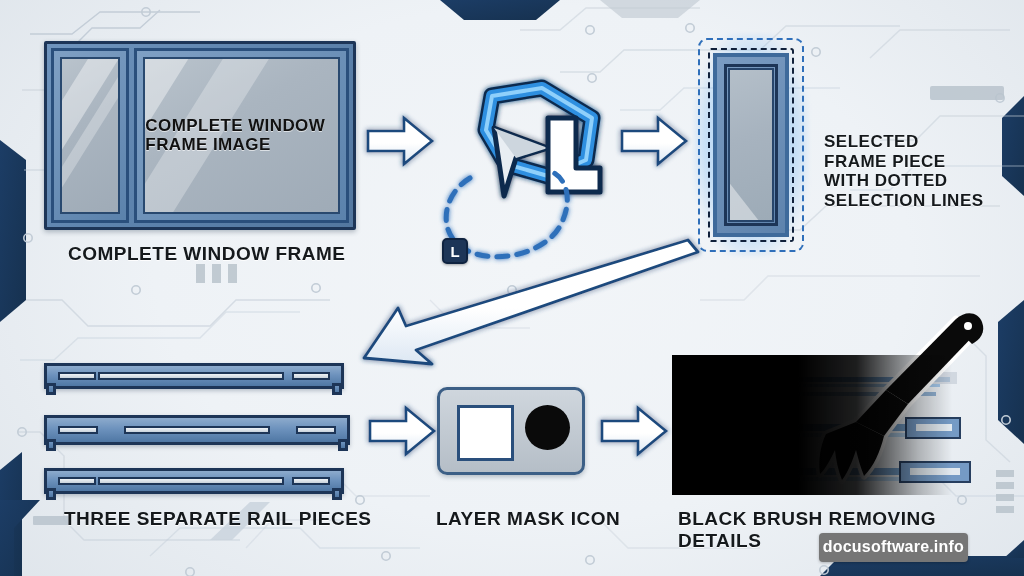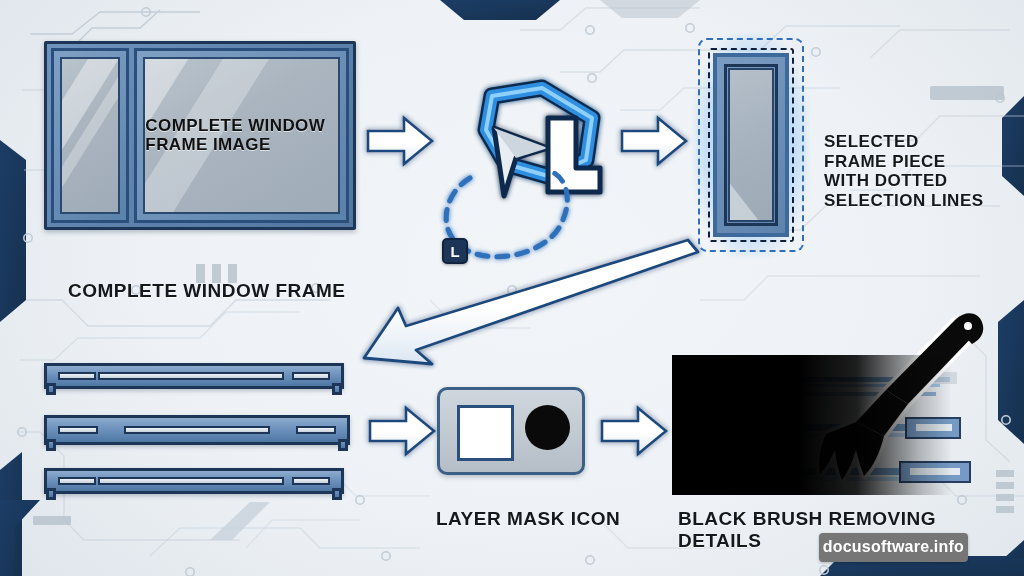--- a/index.html
+++ b/index.html
@@ -311,21 +311,21 @@
   <div class="window-frame">
     <div class="sash narrow">
       <div class="glass"></div>
     </div>
     <div class="sash wide">
       <div class="glass"></div>
       <div class="wf-text">COMPLETE WINDOW
 FRAME IMAGE</div>
     </div>
   </div>
-  <div class="lbl" style="left:68px;top:243px;font-size:19px;margin-top:37px;">COMPLETE WINDOW FRAME</div>
+  <div class="lbl" style="left:68px;top:243px;font-size:19px;">COMPLETE WINDOW FRAME</div>
 
   <div class="key-badge" style="left:442px;top:238px;">L</div>
 
   <div class="sel-wrap">
     <div class="sel-glow"></div>
     <div class="sel-dash-outer"></div>
     <div class="sel-dash-inner"></div>
     <div class="sel-frame">
       <div class="sel-frame-in"></div>
       <div class="sel-glass"></div>
@@ -356,20 +356,21 @@
 
   <div class="rail" style="left:44px;top:468px;width:300px;">
     <div class="rail-body"></div>
     <div class="rail-tab" style="left:2px;"></div>
     <div class="rail-tab" style="right:2px;"></div>
     <div class="rail-slot" style="left:14px;width:38px;"></div>
     <div class="rail-slot" style="left:54px;width:186px;"></div>
     <div class="rail-slot" style="right:14px;width:38px;"></div>
   </div>
 
+  <div class="lbl" style="left:64px;top:508px;font-size:19px;">THREE SEPARATE RAIL PIECES</div>
 
   <div class="mask-icon">
     <div class="mask-white"></div>
     <div class="mask-dot"></div>
   </div>
   <div class="lbl" style="left:436px;top:508px;font-size:19px;">LAYER MASK ICON</div>
 
   <div class="brush-panel">
     <div class="brush-black"></div>
   </div>

